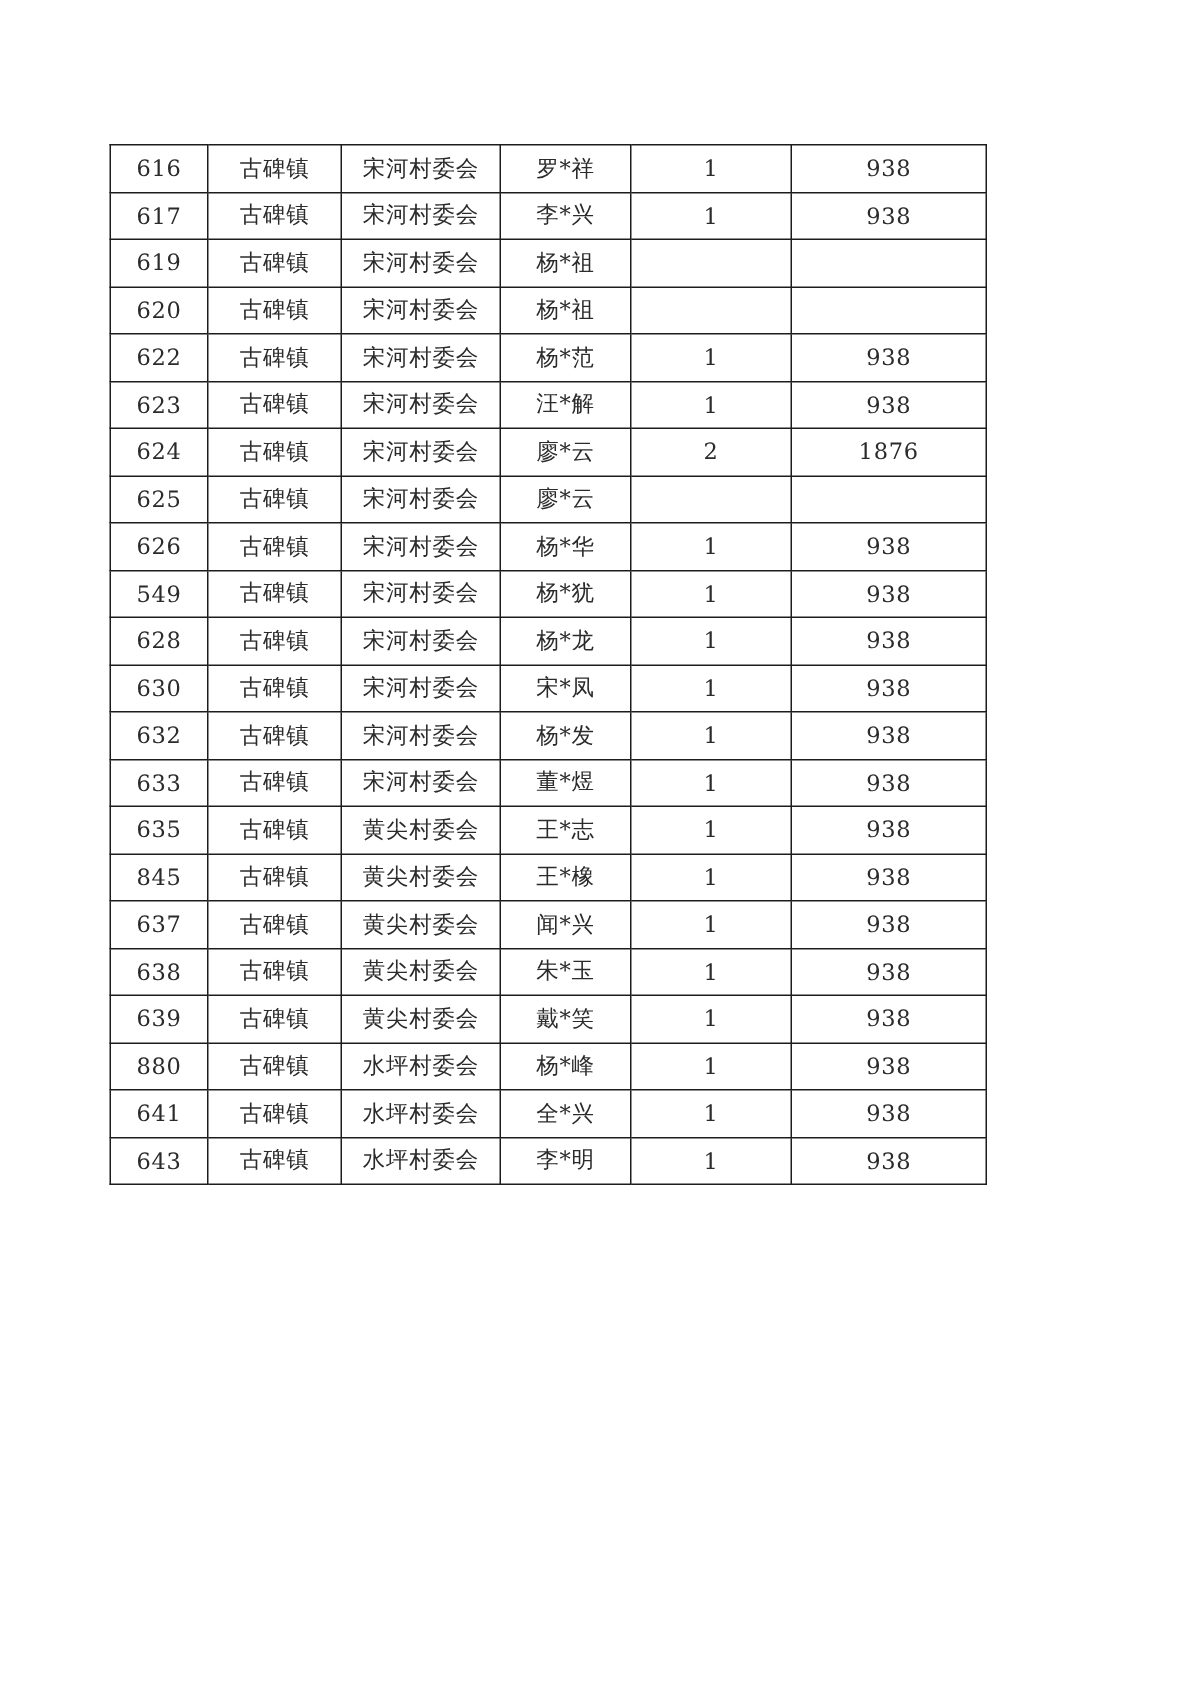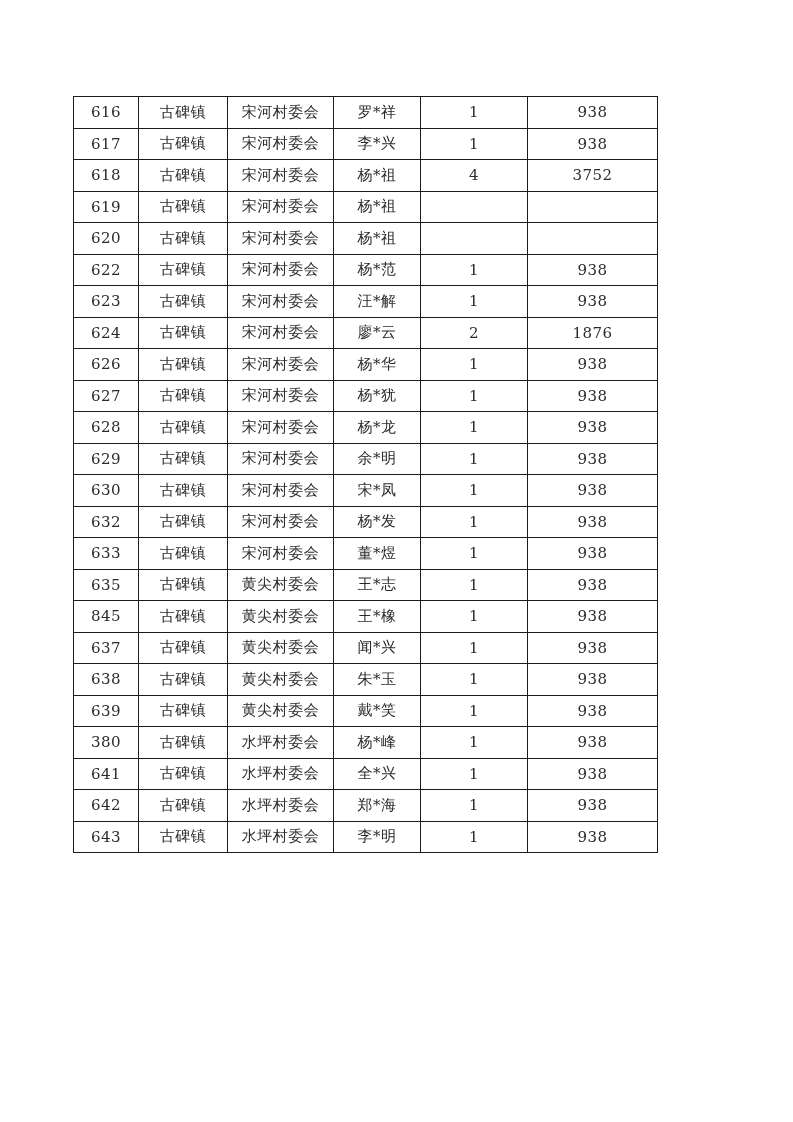--- a/index.html
+++ b/index.html
@@ -66,28 +66,20 @@
         </tr>
         <tr>
           <td>617</td>
           <td>古碑镇</td>
           <td>宋河村委会</td>
           <td>李*兴</td>
           <td>1</td>
           <td>938</td>
         </tr>
         <tr>
-          <td>618</td>
-          <td>古碑镇</td>
-          <td>宋河村委会</td>
-          <td>杨*祖</td>
-          <td>4</td>
-          <td>3752</td>
-        </tr>
-        <tr>
           <td>619</td>
           <td>古碑镇</td>
           <td>宋河村委会</td>
           <td>杨*祖</td>
           <td></td>
           <td></td>
         </tr>
         <tr>
           <td>620</td>
           <td>古碑镇</td>
@@ -114,52 +106,52 @@
         </tr>
         <tr>
           <td>624</td>
           <td>古碑镇</td>
           <td>宋河村委会</td>
           <td>廖*云</td>
           <td>2</td>
           <td>1876</td>
         </tr>
         <tr>
+          <td>625</td>
+          <td>古碑镇</td>
+          <td>宋河村委会</td>
+          <td>廖*云</td>
+          <td></td>
+          <td></td>
+        </tr>
+        <tr>
           <td>626</td>
           <td>古碑镇</td>
           <td>宋河村委会</td>
           <td>杨*华</td>
           <td>1</td>
           <td>938</td>
         </tr>
         <tr>
-          <td>627</td>
+          <td>549</td>
           <td>古碑镇</td>
           <td>宋河村委会</td>
           <td>杨*犹</td>
           <td>1</td>
           <td>938</td>
         </tr>
         <tr>
           <td>628</td>
           <td>古碑镇</td>
           <td>宋河村委会</td>
           <td>杨*龙</td>
           <td>1</td>
           <td>938</td>
         </tr>
         <tr>
-          <td>629</td>
-          <td>古碑镇</td>
-          <td>宋河村委会</td>
-          <td>余*明</td>
-          <td>1</td>
-          <td>938</td>
-        </tr>
-        <tr>
           <td>630</td>
           <td>古碑镇</td>
           <td>宋河村委会</td>
           <td>宋*凤</td>
           <td>1</td>
           <td>938</td>
         </tr>
         <tr>
           <td>632</td>
           <td>古碑镇</td>
@@ -210,40 +202,32 @@
         </tr>
         <tr>
           <td>639</td>
           <td>古碑镇</td>
           <td>黄尖村委会</td>
           <td>戴*笑</td>
           <td>1</td>
           <td>938</td>
         </tr>
         <tr>
-          <td>380</td>
+          <td>880</td>
           <td>古碑镇</td>
           <td>水坪村委会</td>
           <td>杨*峰</td>
           <td>1</td>
           <td>938</td>
         </tr>
         <tr>
           <td>641</td>
           <td>古碑镇</td>
           <td>水坪村委会</td>
           <td>全*兴</td>
-          <td>1</td>
-          <td>938</td>
-        </tr>
-        <tr>
-          <td>642</td>
-          <td>古碑镇</td>
-          <td>水坪村委会</td>
-          <td>郑*海</td>
           <td>1</td>
           <td>938</td>
         </tr>
         <tr>
           <td>643</td>
           <td>古碑镇</td>
           <td>水坪村委会</td>
           <td>李*明</td>
           <td>1</td>
           <td>938</td>

